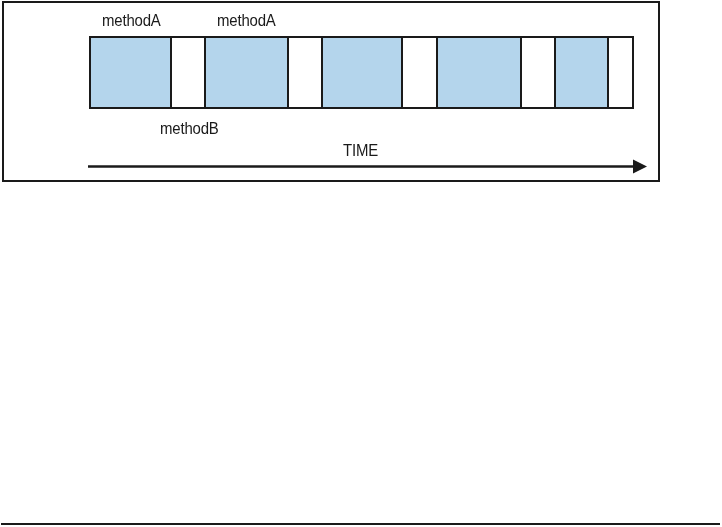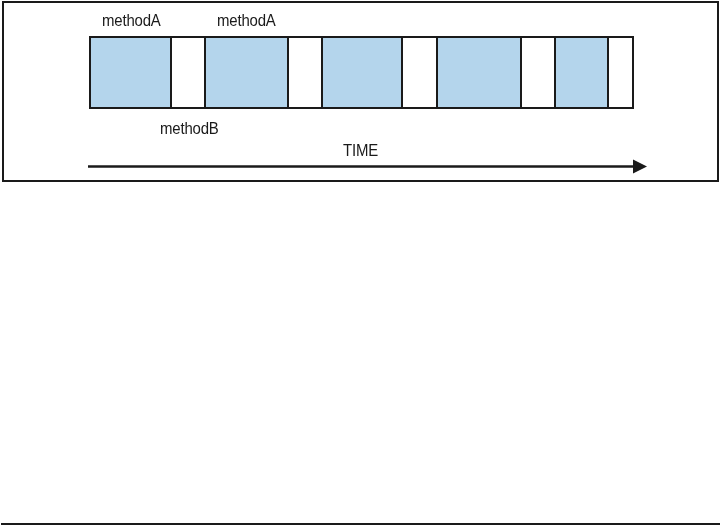--- a/index.html
+++ b/index.html
@@ -7,21 +7,21 @@
     position: relative;
     width: 722px;
     height: 527px;
     background: #ffffff;
     overflow: hidden;
     font-family: "Liberation Sans", sans-serif;
   }
   .frame {
     position: absolute;
     left: 2px; top: 1px;
-    width: 717px; height: 181px;
+    width: 658px; height: 181px;
     border: 2px solid #1a1a1a;
     box-sizing: border-box;
     background: #ffffff;
   }
   .timeline-bar {
     position: absolute;
     left: 85px; top: 33px;
     width: 545px; height: 73px;
     border: 2px solid #1a1a1a;
     box-sizing: border-box;

